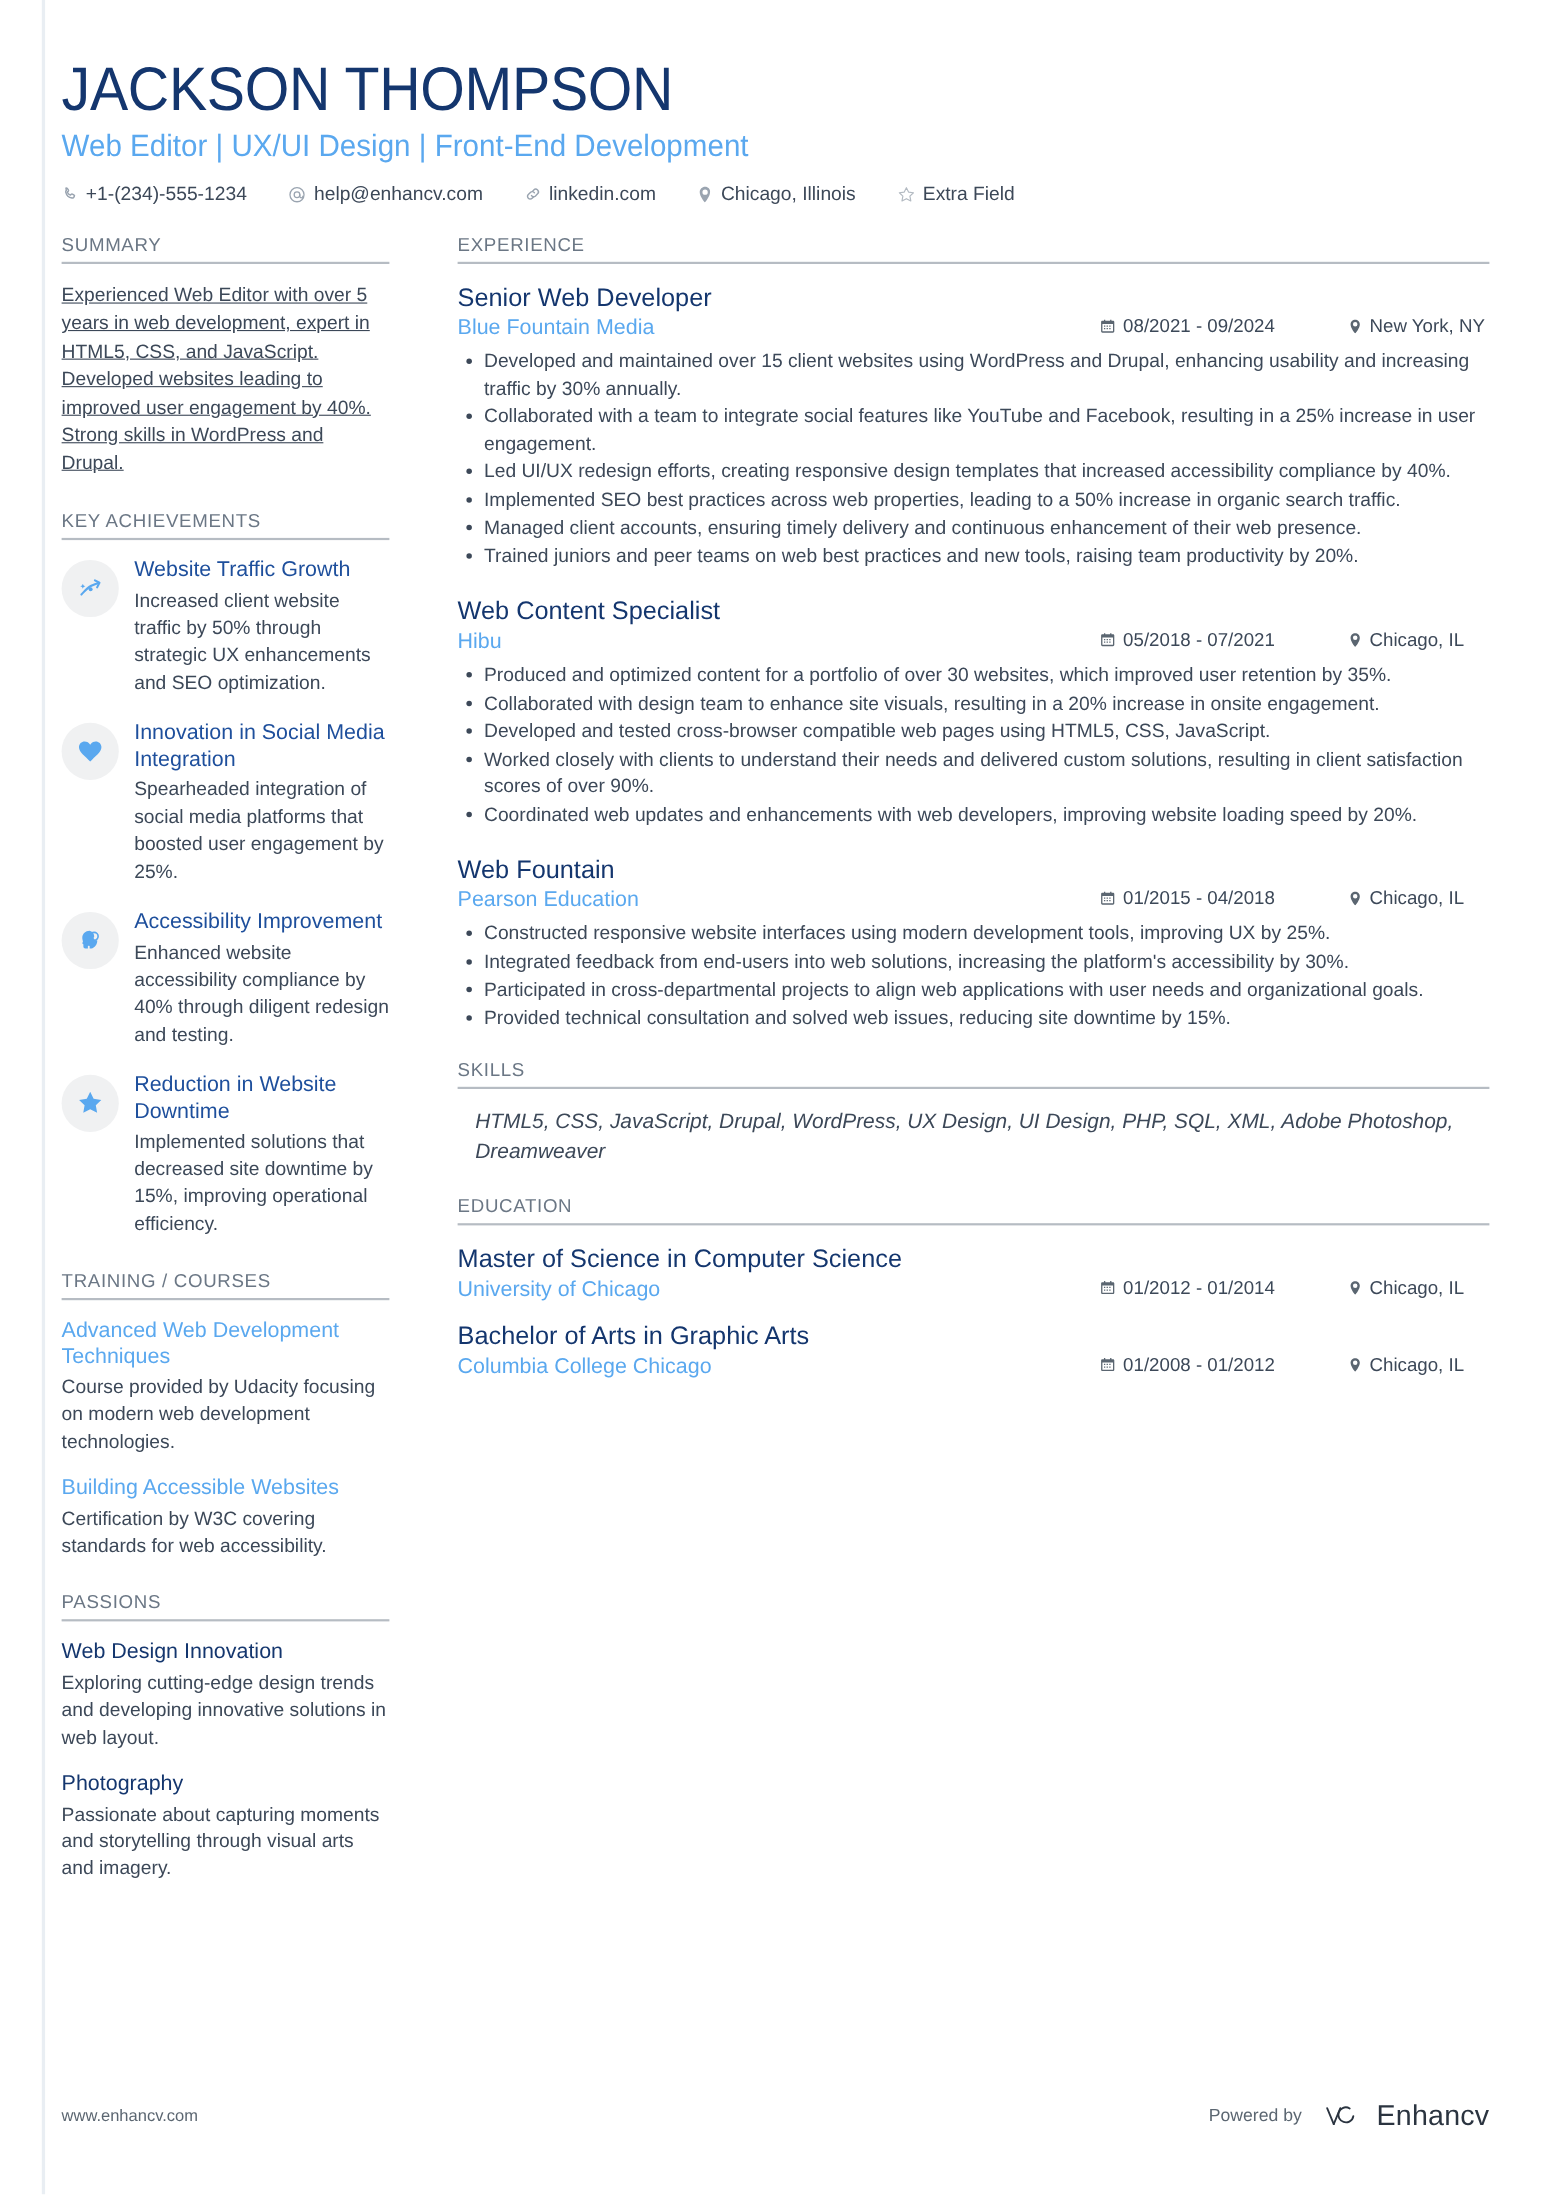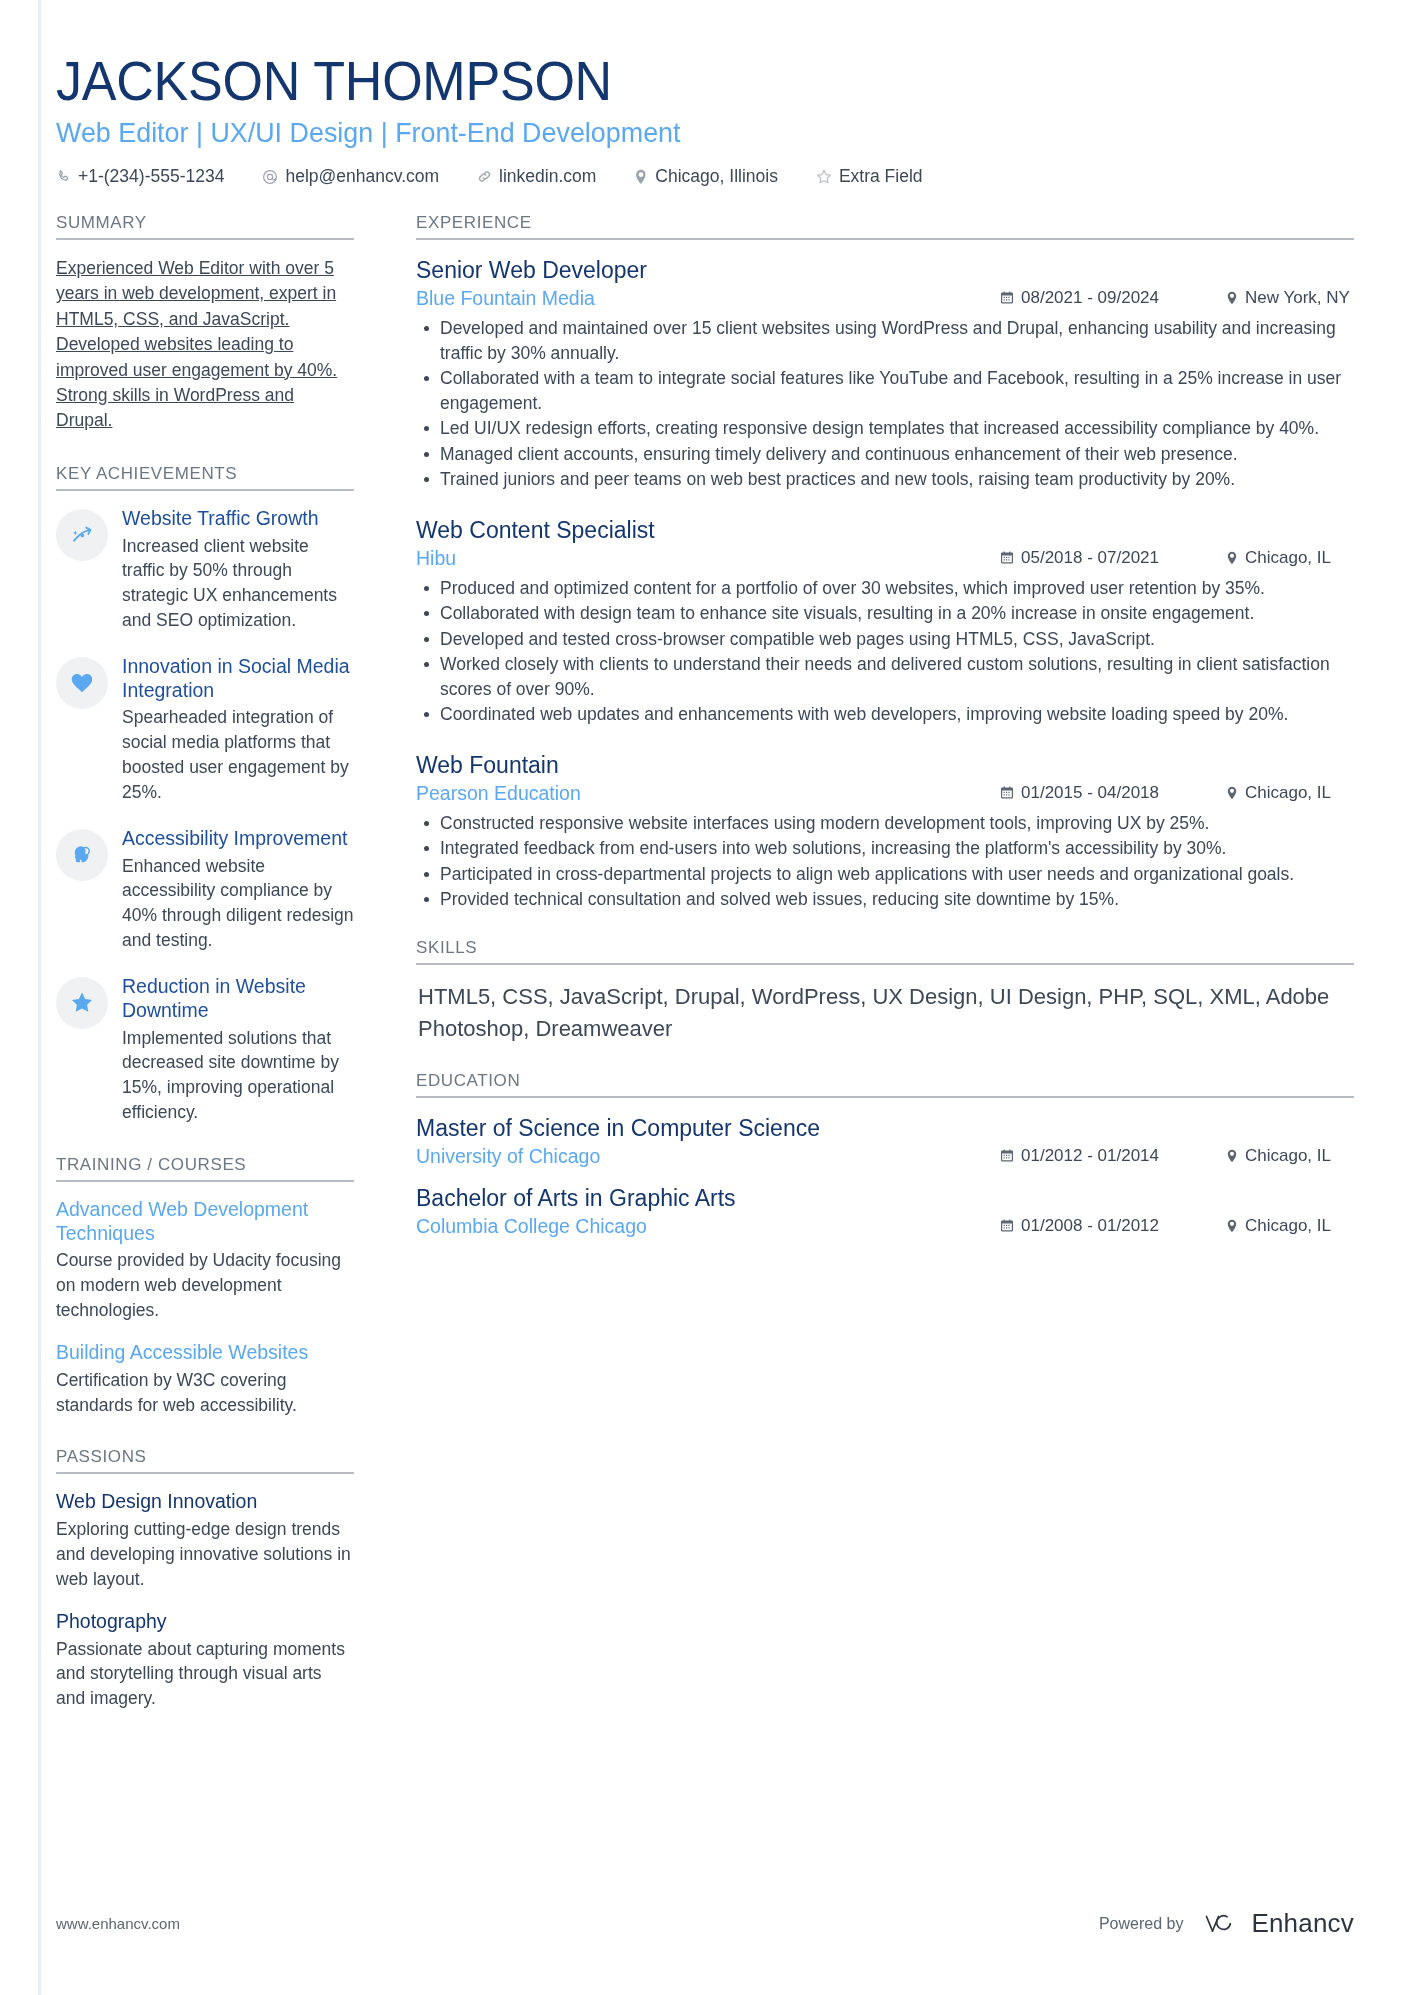--- a/index.html
+++ b/index.html
@@ -233,24 +233,25 @@
     left: -14px;
     top: 10px;
     width: 5px;
     height: 5px;
     border-radius: 50%;
     background: #3c4858;
   }
 
   
   .skills-text {
-    font-size: 22px;
+    font-size: 19px;
     line-height: 1.45;
     color: #3c4858;
-    margin: 2px;
+    margin: 16px;
+    font-style: italic;
   }
 
   
   .edu { margin-bottom: 16px; }
   .edu:last-child { margin-bottom: 0; }
   .edu-degree {
     font-size: 23px;
     line-height: 1.22;
     color: #14366e;
     font-weight: 400;
@@ -474,20 +475,21 @@
                   <path d="M6 .7C3.7.7 1.8 2.6 1.8 4.9c0 3 3.6 7.6 3.8 7.8.2.2.6.2.8 0 .2-.2 3.8-4.8 3.8-7.8C10.2 2.6 8.3.7 6 .7zm0 6.2a2 2 0 1 1 0-4.1 2 2 0 0 1 0 4.1z"></path>
                 </svg>
               </span>
               <span>New York, NY</span>
             </div>
           </div>
           <ul class="bullets">
             <li>Developed and maintained over 15 client websites using WordPress and Drupal, enhancing usability and increasing traffic by 30% annually.</li>
             <li>Collaborated with a team to integrate social features like YouTube and Facebook, resulting in a 25% increase in user engagement.</li>
             <li>Led UI/UX redesign efforts, creating responsive design templates that increased accessibility compliance by 40%.</li>
+            <li>Implemented SEO best practices across web properties, leading to a 50% increase in organic search traffic.</li>
             <li>Managed client accounts, ensuring timely delivery and continuous enhancement of their web presence.</li>
             <li>Trained juniors and peer teams on web best practices and new tools, raising team productivity by 20%.</li>
           </ul>
         </div>
 
         <div class="job">
           <div class="job-title">Web Content Specialist</div>
           <div class="job-meta">
             <div class="job-company">Hibu</div>
             <div class="meta-date date-col">

